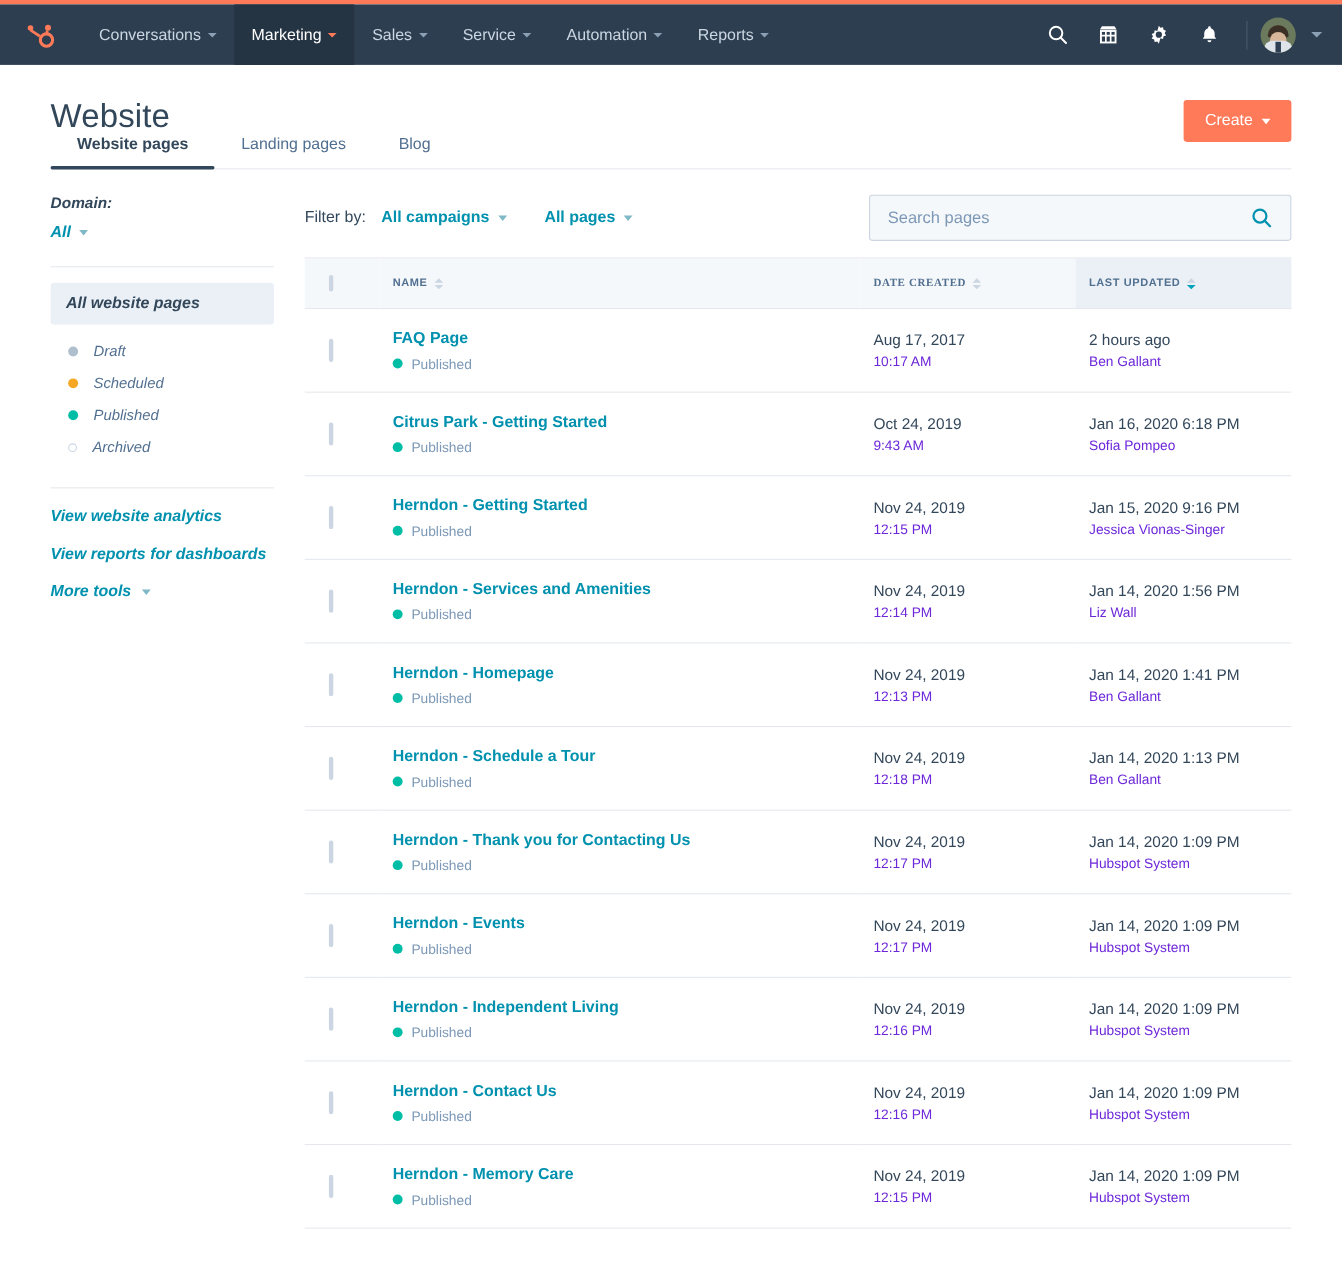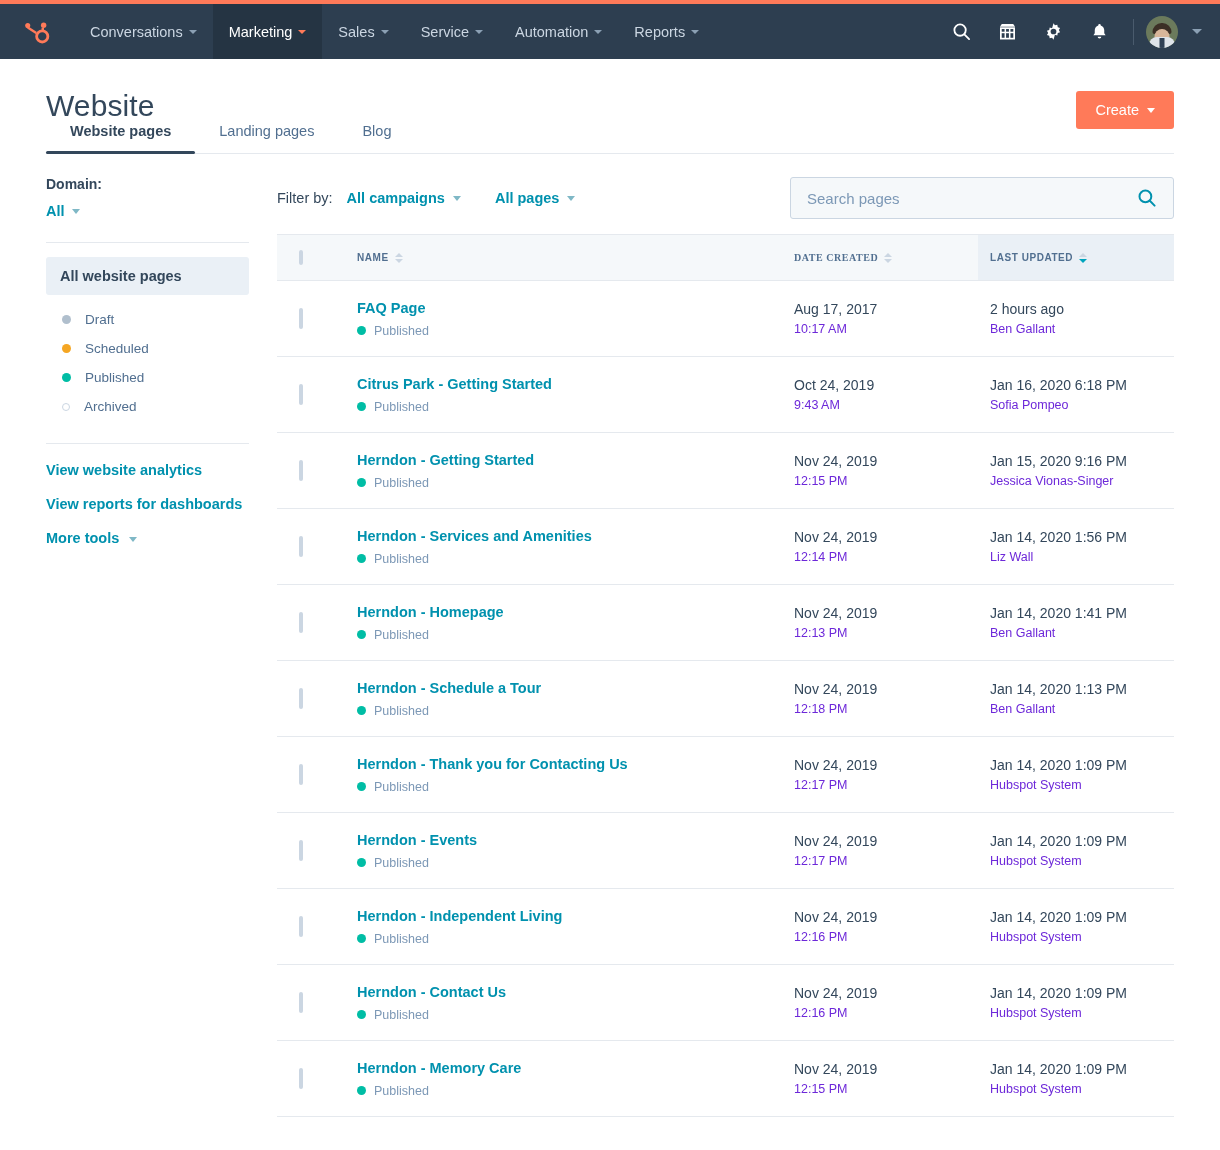--- a/index.html
+++ b/index.html
@@ -194,21 +194,21 @@
   }
 
   
   .content {
     display: flex;
     padding: 22px 46px 0 46px;
     align-items: flex-start;
   }
 
   
-  .sidebar { width: 215px; flex: none; padding-right: 12px; }
+  .sidebar { width: 215px; flex: none; padding-right: 12px; font-style: italic; }
   .domain-label {
     font-size: 14px;
     color: #33475b;
     font-weight: bold;
     margin-bottom: 10px;
   }
   .domain-select {
     display: inline-flex;
     align-items: center;
     gap: 7px;

